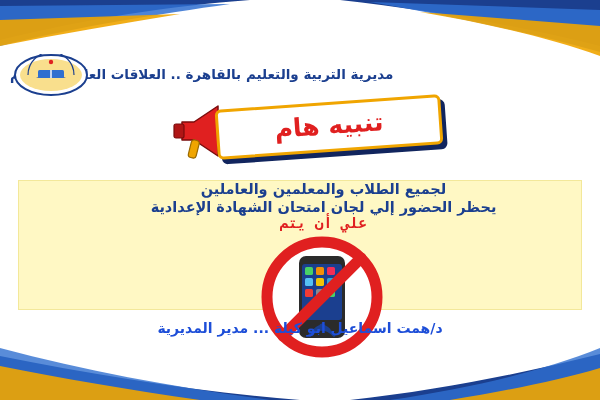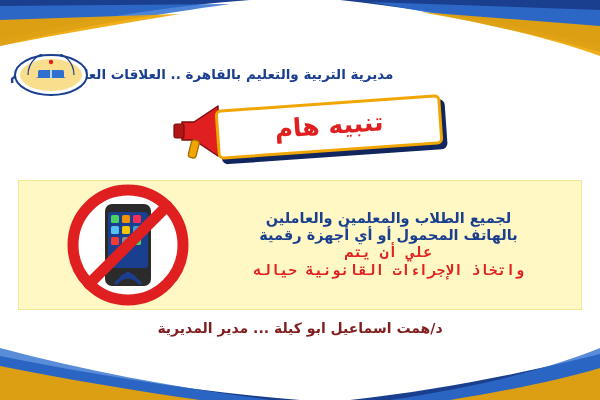--- a/index.html
+++ b/index.html
@@ -125,21 +125,21 @@
   
   .message-box {
     position: absolute;
     top: 180px;
     left: 18px;
     right: 18px;
     height: 130px;
     background: #fff8c4;
     border: 1px solid #f3e89a;
     display: flex;
-    flex-direction: row;
+    flex-direction: column;
     align-items: center;
     box-sizing: border-box;
     padding-left: 45px;
   }
   .lines {
     flex: 1;
     direction: rtl;
     text-align: center;
     padding-right: 4px;
     padding-left: 6px;
@@ -168,21 +168,21 @@
     position: absolute;
     top: 318px;
     left: 0;
     right: 0;
     text-align: center;
     direction: rtl;
   }
   .footer-text {
     font-size: 14px;
     font-weight: bold;
-    color: #7f1d1d;
+    color: #1d4ed8;
     white-space: nowrap;
   }
 </style>
 </head>
 <body>
 
 <div class="poster">
 
   <div class="corner-tl">
     <svg width="260" height="46" viewBox="0 0 260 46">
@@ -243,23 +243,22 @@
     </div>
     <div class="banner">
       <span class="banner-text">تنبيه هام</span>
     </div>
   </div>
 
   <div class="message-box">
 
     <div class="lines">
       <div class="line">لجميع الطلاب والمعلمين والعاملين</div>
-      <div class="line">بالهاتف المحمول أو أي أجهزة رقمية</div>
+      <div class="line">يحظر الحضور إلي لجان امتحان الشهادة الإعدادية</div>
       <div class="line red">علي أن يتم</div>
-      <div class="line red">واتخاذ الإجراءات القانونية حياله</div>
     </div>
 
     <div class="no-phone">
       <svg width="128" height="126" viewBox="0 0 128 126">
         <circle cx="64" cy="63" r="55" fill="#ffffff" stroke="#e02020" stroke-width="11"></circle>
         <g>
           <rect x="41" y="22" width="46" height="82" rx="7" fill="#2b2b2b"></rect>
           <rect x="44" y="30" width="40" height="56" rx="3" fill="#1b3f8f"></rect>
           <g fill="#ffffff" opacity="0.95">
             <rect x="47" y="33" width="8" height="8" rx="1.6" fill="#4cd964"></rect>

